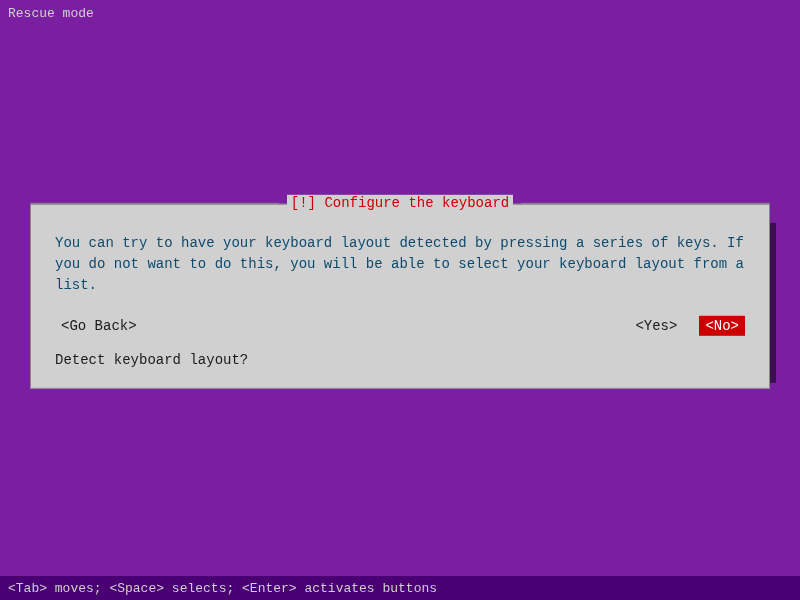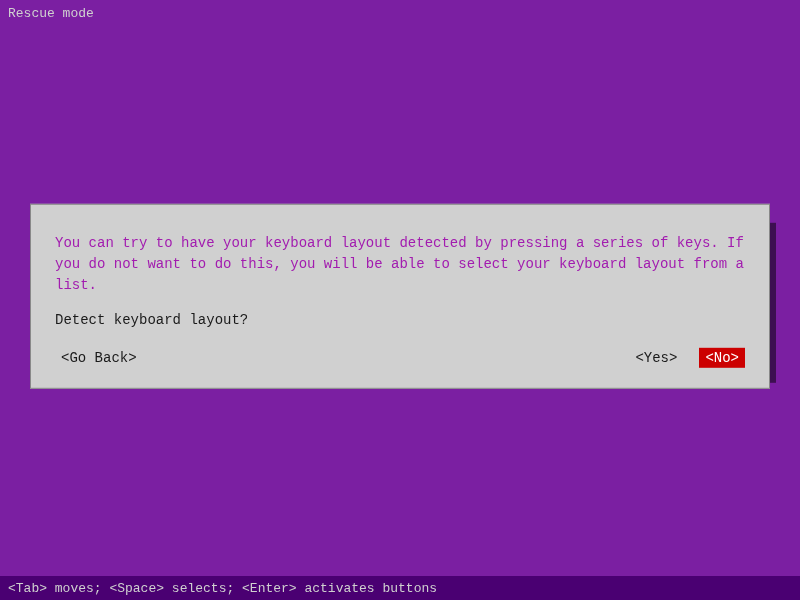--- a/index.html
+++ b/index.html
@@ -83,21 +83,21 @@
       color: #cc0000;
       font-size: 14px;
       white-space: nowrap;
       background-color: #d0d0d0;
       padding: 0 4px;
     }
 
     #dialog-body {
       margin-top: 8px;
       line-height: 1.5;
-      color: #a21caf;
+      color: #0c4a6e;
       font-size: 14px;
     }
 
     #dialog-question {
       margin-top: 16px;
       color: #1a1a1a;
     }
 
     #dialog-buttons {
       display: flex;
@@ -144,29 +144,34 @@
   </style>
 </head>
 <body>
 
 <div id="title-bar">Rescue mode</div>
 
 <div id="shadow"></div>
 
 <div id="dialog-wrapper">
   <div id="dialog">
+    <div id="dialog-title-bar">
+      <div id="dialog-title-line-left"></div>
+      <span id="dialog-title-text">[!] Configure the keyboard</span>
+      <div id="dialog-title-line-right"></div>
+    </div>
 
     <div id="dialog-body">You can try to have your keyboard layout detected by pressing a series of keys. If you do not want to do this, you will be able to select your keyboard layout from a list.</div>
-    <div id="dialog-question">Detect keyboard layout?</div>
-
     <div id="dialog-buttons">
       <button class="dialog-button">&lt;Go Back&gt;</button>
       <div id="dialog-buttons-right">
         <button class="dialog-button">&lt;Yes&gt;</button>
         <button class="dialog-button active">&lt;No&gt;</button>
       </div>
     </div>
+
+    <div id="dialog-question">Detect keyboard layout?</div>
   </div>
 </div>
 
 <div id="status-bar">
   <span>&lt;Tab&gt; moves; &lt;Space&gt; selects; &lt;Enter&gt; activates buttons</span>
 </div>
 
 </body></html>

